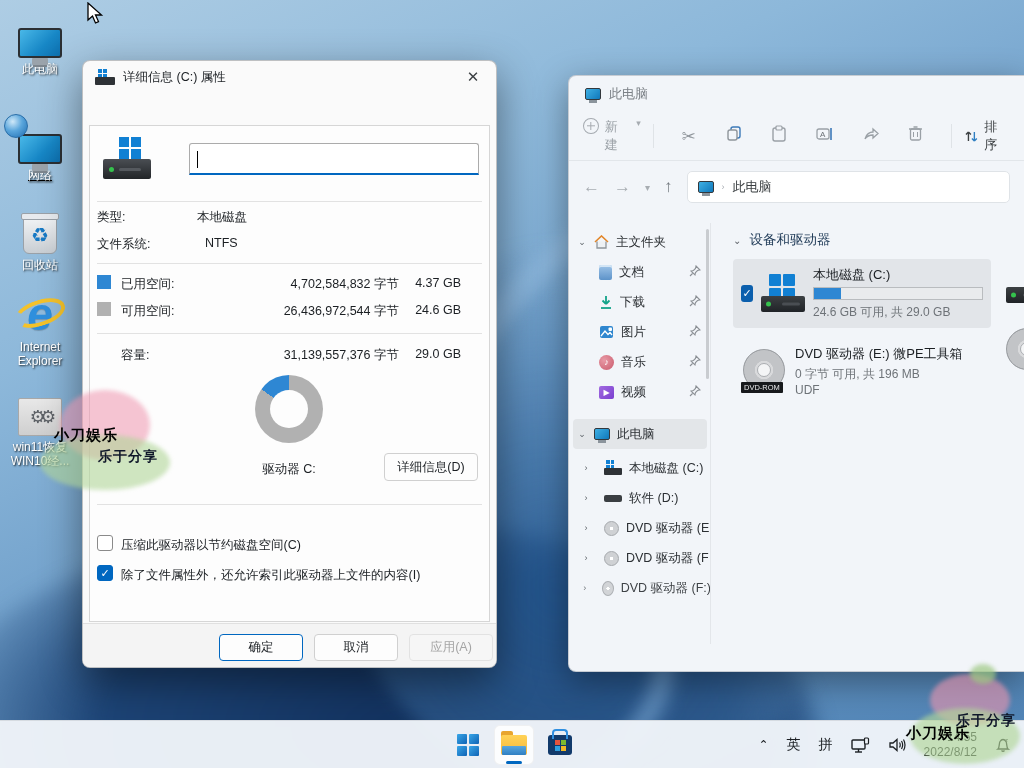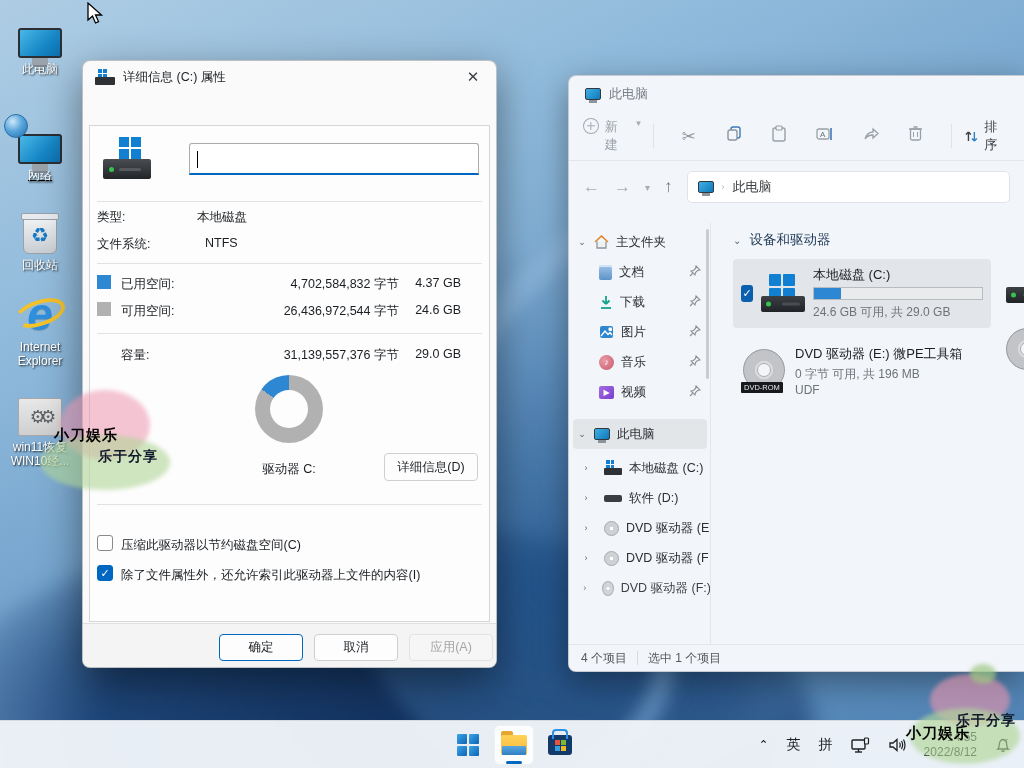--- a/index.html
+++ b/index.html
@@ -418,25 +418,20 @@
           </div>
       </div>
       <div class="partial-disc" style="top:115px;">
         <div class="disc">
             <div class="cd"></div>
           </div>
       </div>
     </div>
   </div>
 
-  <div class="ex-status">
-    <span>4 个项目</span>
-    <span class="st-sep"></span>
-    <span>选中 1 个项目</span>
-  </div>
 </div>
 
 <div class="dialog">
   <div class="dlg-title">
     <div class="hdd-sm">
       <span class="f">
           <i></i>
           <i></i>
           <i></i>
           <i></i>

